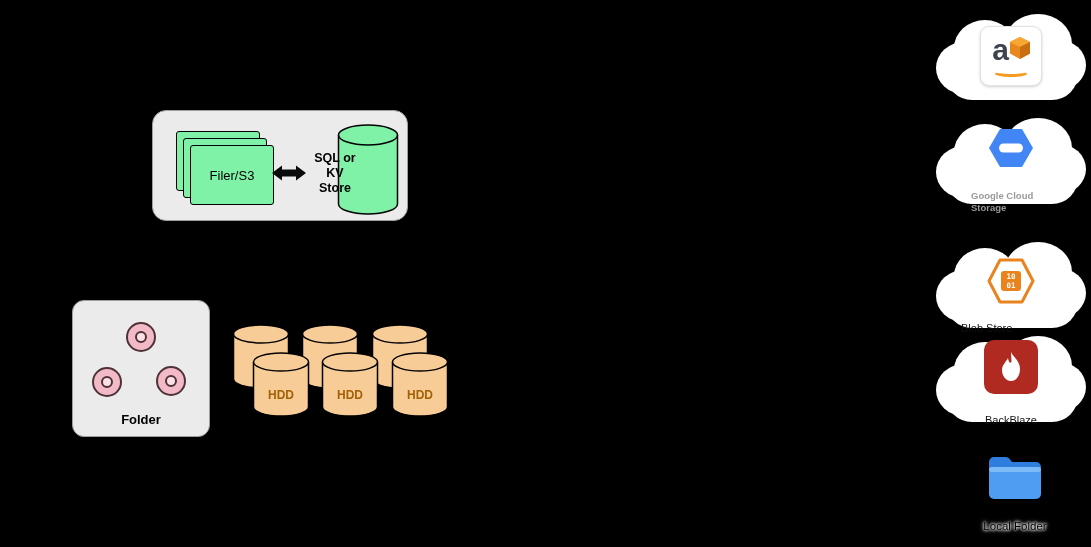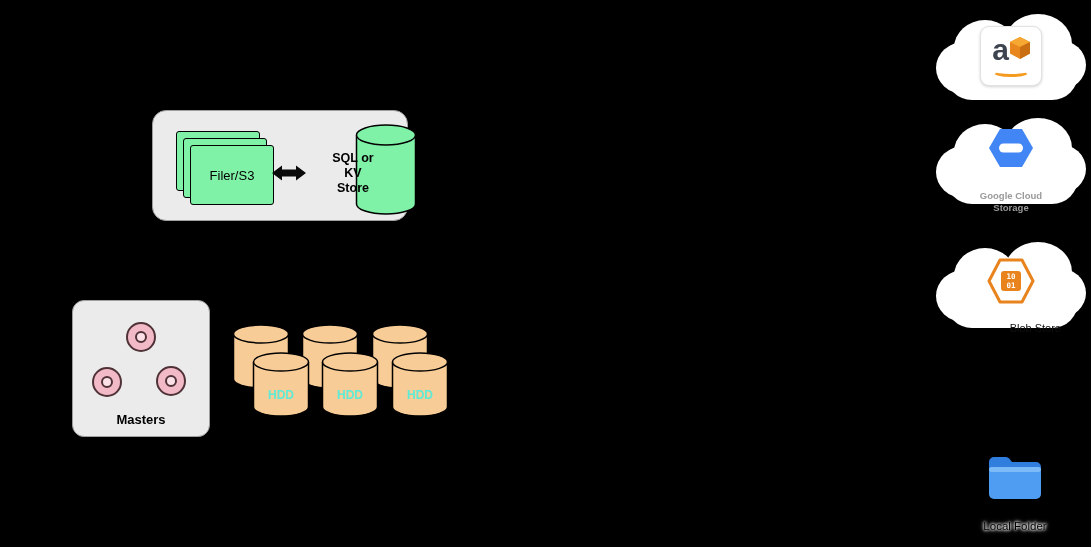--- a/index.html
+++ b/index.html
@@ -21,29 +21,29 @@
   .card-1 { left: 176px; top: 131px; }
   .card-2 { left: 183px; top: 138px; }
   .card-3 { left: 190px; top: 145px; display: flex; align-items: center; justify-content: center; }
   .stack-label { font-size: 13px; color: #000; }
 
   .dbl-arrow { position: absolute; left: 271px; top: 163px; }
   .dbl-arrow polygon { fill: #0a0a0a; }
 
   
   .cyl { position: absolute; }
-  .cyl-green { left: 322px; top: 124px; width: 62px; height: 92px; padding-left: 33px; }
+  .cyl-green { left: 304px; top: 124px; width: 62px; height: 92px; padding-left: 33px; }
   .cyl-green path, .cyl-green ellipse { fill: var(--green, #80f2a7); stroke: #000; stroke-width: 1.5; }
   .cyl-text { position: absolute; left: 6px; right: 6px; top: 27px; text-align: center; font-weight: bold; font-size: 12.5px; line-height: 1.2; color: #000; }
 
   .hdd { width: 58px; height: 66px; }
   .hdd path, .hdd ellipse { fill: var(--hdd_orange, #f8cc97); stroke: #000; stroke-width: 1.5; }
   .hdd-b1 { left: 232px; top: 324px; } .hdd-b2 { left: 301px; top: 324px; } .hdd-b3 { left: 371px; top: 324px; }
   .hdd-f1 { left: 252px; top: 352px; } .hdd-f2 { left: 321px; top: 352px; } .hdd-f3 { left: 391px; top: 352px; }
-  .hdd-label { position: absolute; left: 0; right: 0; top: 36px; text-align: center; font-weight: bold; font-size: 12px; color: #5eead4; }
+  .hdd-label { position: absolute; left: 0; right: 0; top: 36px; text-align: center; font-weight: bold; font-size: 12px; color: #a16207; }
 
   
   .donut { position: absolute; width: 30px; height: 30px; border-radius: 50%; background: var(--pink, #f2bac7); border: 2px solid #4f3237; display: flex; align-items: center; justify-content: center; }
   .donut-inner { width: 12px; height: 12px; border-radius: 50%; background: var(--pink_light, #fbe0e8); border: 2px solid #4f3237; }
   .d1 { left: 53px; top: 21px; } .d2 { left: 19px; top: 66px; } .d3 { left: 83px; top: 65px; }
   .masters-label { position: absolute; left: 0; right: 0; bottom: 9px; text-align: center; font-weight: bold; font-size: 13px; color: #000; }
 
   
   .flow-arrow { position: absolute; left: 624px; top: 224px; width: 168px; height: 78px; }
   .flow-arrow polygon { fill: #fff; stroke: #000; stroke-width: 1.5; stroke-linejoin: miter; }
@@ -67,28 +67,28 @@
   .aws-row { display: flex; align-items: flex-start; height: 30px; }
   .aws-a { font-size: 30px; font-weight: bold; color: #3d4450; line-height: 0.95; }
   .aws-cube { margin-left: 1px; margin-top: 1px; }
   .cube-body { fill: #e8871e; } .cube-top { fill: #f7a832; } .cube-right { fill: #c96f12; }
   .aws-smile { width: 38px; height: 11px; border: 3px solid transparent; border-bottom: 3px solid var(--aws_orange, #f49b20); border-radius: 50%; }
 
   
   .gcs-hex { position: absolute; left: 52px; top: 16px; }
   .gcs-hex polygon { fill: var(--gcs_blue, #4285f4); }
   .gcs-hex rect { fill: #fff; }
-  .gcs-label { position: absolute; left: 35px; width: 80px; top: 78px; text-align: center; font-size: 9.5px; font-weight: bold; color: #9a9a9a; line-height: 1.25; }
+  .gcs-label { position: absolute; left: 35px; width: 80px; top: 78px; text-align: left; font-size: 9.5px; font-weight: bold; color: #9a9a9a; line-height: 1.25; }
 
   
   .blob-icon { position: absolute; left: 50px; top: 22px; width: 50px; height: 46px; }
   .blob-icon polygon { fill: #fff; stroke: var(--blob_orange, #e8831d); stroke-width: 3; stroke-linejoin: round; }
   .blob-icon rect { fill: var(--blob_orange, #e8831d); }
   .blob-binary { position: absolute; left: 0; right: 0; top: 15px; text-align: center; font-family: "DejaVu Sans Mono", monospace; font-size: 7.5px; font-weight: bold; color: #fff; line-height: 1.15; white-space: pre-line; }
-  .blob-label { position: absolute; left: 25px; width: 100px; top: 86px; text-align: right; font-size: 11px; color: #111; }
+  .blob-label { position: absolute; left: 25px; width: 100px; top: 86px; text-align: left; font-size: 11px; color: #111; }
 
   
   .bb-tile { position: absolute; left: 48px; top: 10px; width: 54px; height: 54px; background: var(--backblaze_red, #b02a21); border-radius: 10px; display: flex; align-items: center; justify-content: center; }
   .bb-tile path { fill: #fff; }
   .bb-label { position: absolute; left: 25px; width: 100px; top: 84px; text-align: center; font-size: 11px; color: #111; }
 
   
   .local-folder { position: absolute; left: 960px; top: 452px; width: 110px; text-align: center; }
   .folder-icon { display: block; margin: 0 auto; }
   .folder-back { fill: #2f7ddd; } .folder-front { fill: var(--folder_blue, #4f9df3); } .folder-lip { fill: #7cbbf8; }
@@ -122,21 +122,21 @@
   <div class="panel masters-panel">
     <div class="donut d1">
         <div class="donut-inner"></div>
       </div>
     <div class="donut d2">
         <div class="donut-inner"></div>
       </div>
     <div class="donut d3">
         <div class="donut-inner"></div>
       </div>
-    <span class="masters-label">Masters</span>
+    <span class="masters-label">Folder</span>
   </div>
 
   <div class="cyl hdd hdd-b1">
     <svg width="58" height="66" viewBox="0 0 58 66">
       <path d="M1.5 10 L1.5 55 A27.5 9 0 0 0 56.5 55 L56.5 10"></path>
       <ellipse cx="29" cy="10" rx="27.5" ry="9"></ellipse>
     </svg>
   </div>
   <div class="cyl hdd hdd-b2">
     <svg width="58" height="66" viewBox="0 0 58 66">
@@ -215,20 +215,33 @@
       <svg width="50" height="46" viewBox="0 0 50 46">
         <polygon points="14,2 36,2 47,23 36,44 14,44 3,23"></polygon>
         <rect x="15" y="13" width="20" height="20" rx="3"></rect>
       </svg>
       <span class="blob-binary">10
 01</span>
     </div>
     <span class="blob-label">Blob Store</span>
   </div>
 
+  <div class="cloud cloud-4">
+    <div class="puff puff-a"></div>
+    <div class="puff puff-b"></div>
+    <div class="puff puff-c"></div>
+    <div class="puff puff-d"></div>
+    <div class="puff puff-base"></div>
+    <div class="bb-tile">
+      <svg width="26" height="32" viewBox="0 0 26 32">
+        <path d="M13 1 C16 7 22 10 22 18 C22 25 18 30 13 30 C8 30 4 25 4 19 C4 14 8 11 10 7 C10.5 12 13.5 13 13.5 10 C13.5 7 13 4 13 1 Z"></path>
+      </svg>
+    </div>
+    <span class="bb-label">BackBlaze</span>
+  </div>
 
   <div class="local-folder">
     <svg class="folder-icon" width="58" height="50" viewBox="0 0 58 50">
       <path class="folder-back" d="M3 10 a5 5 0 0 1 5 -5 h12 a4 4 0 0 1 3.2 1.6 L26 10 h24 a5 5 0 0 1 5 5 v4 H3 Z"></path>
       <rect class="folder-front" x="3" y="15" width="52" height="32" rx="5"></rect>
       <rect class="folder-lip" x="3" y="15" width="52" height="5" rx="2.5"></rect>
     </svg>
     <span class="folder-label">Local Folder</span>
   </div>
 

